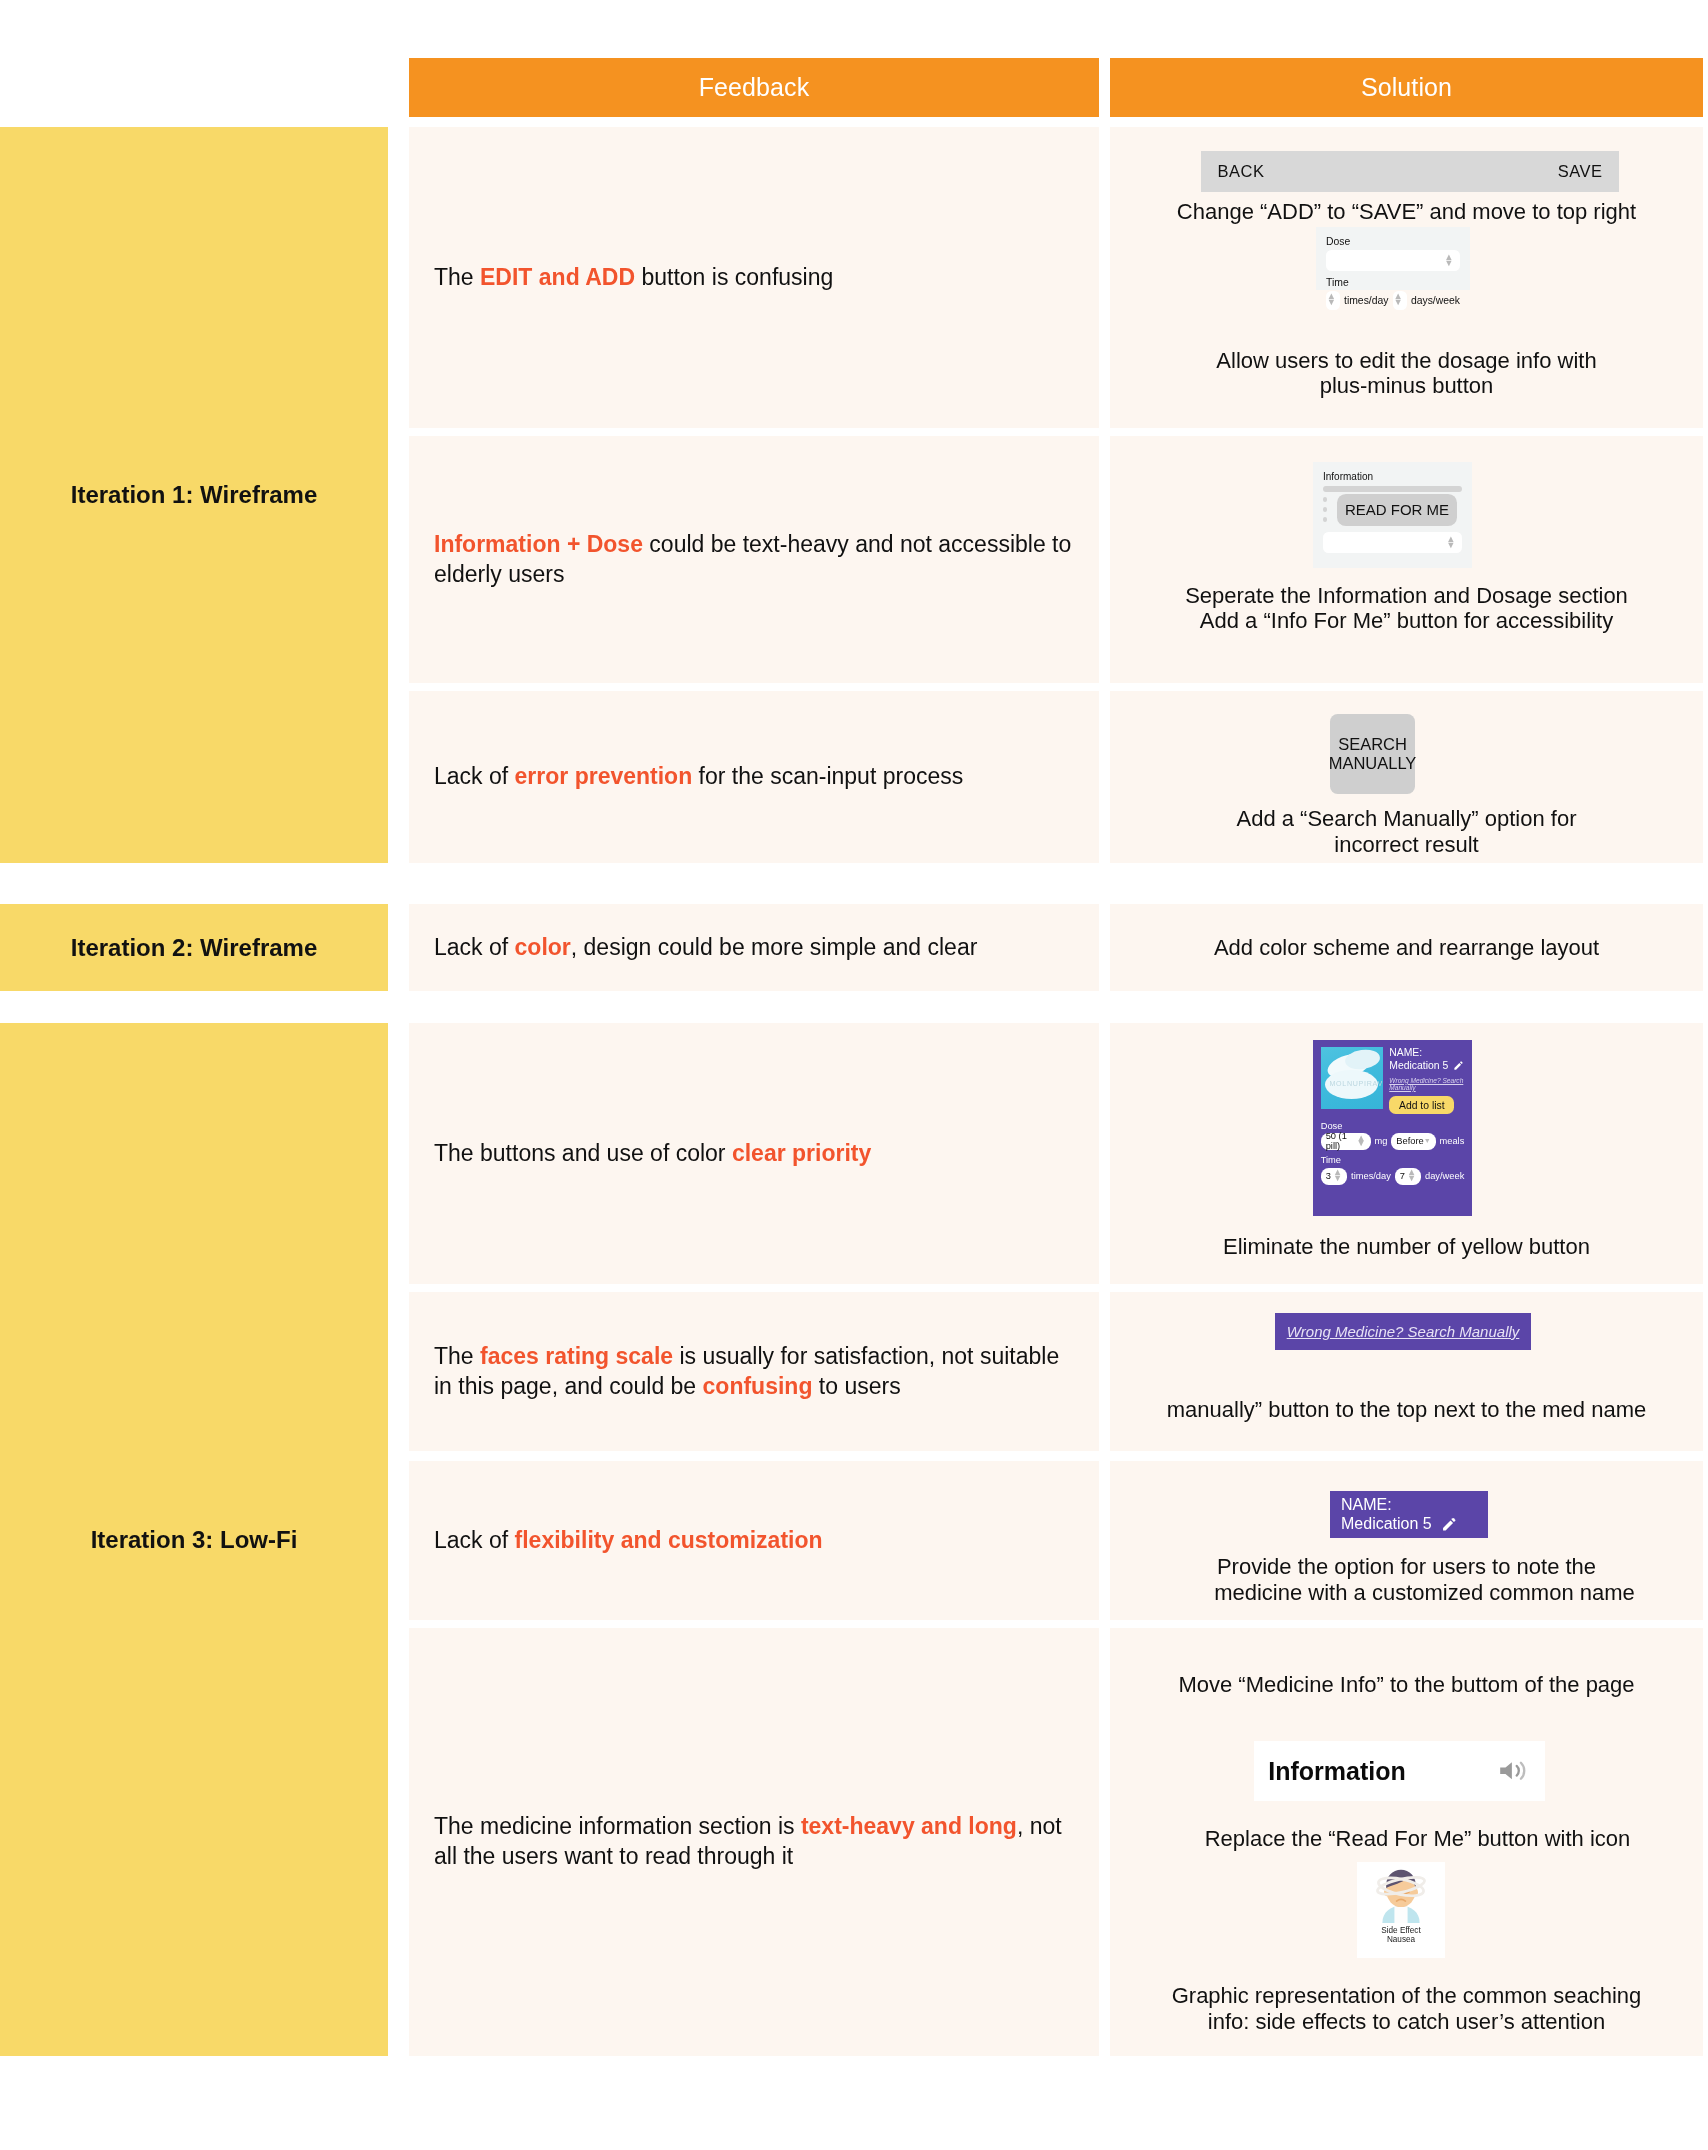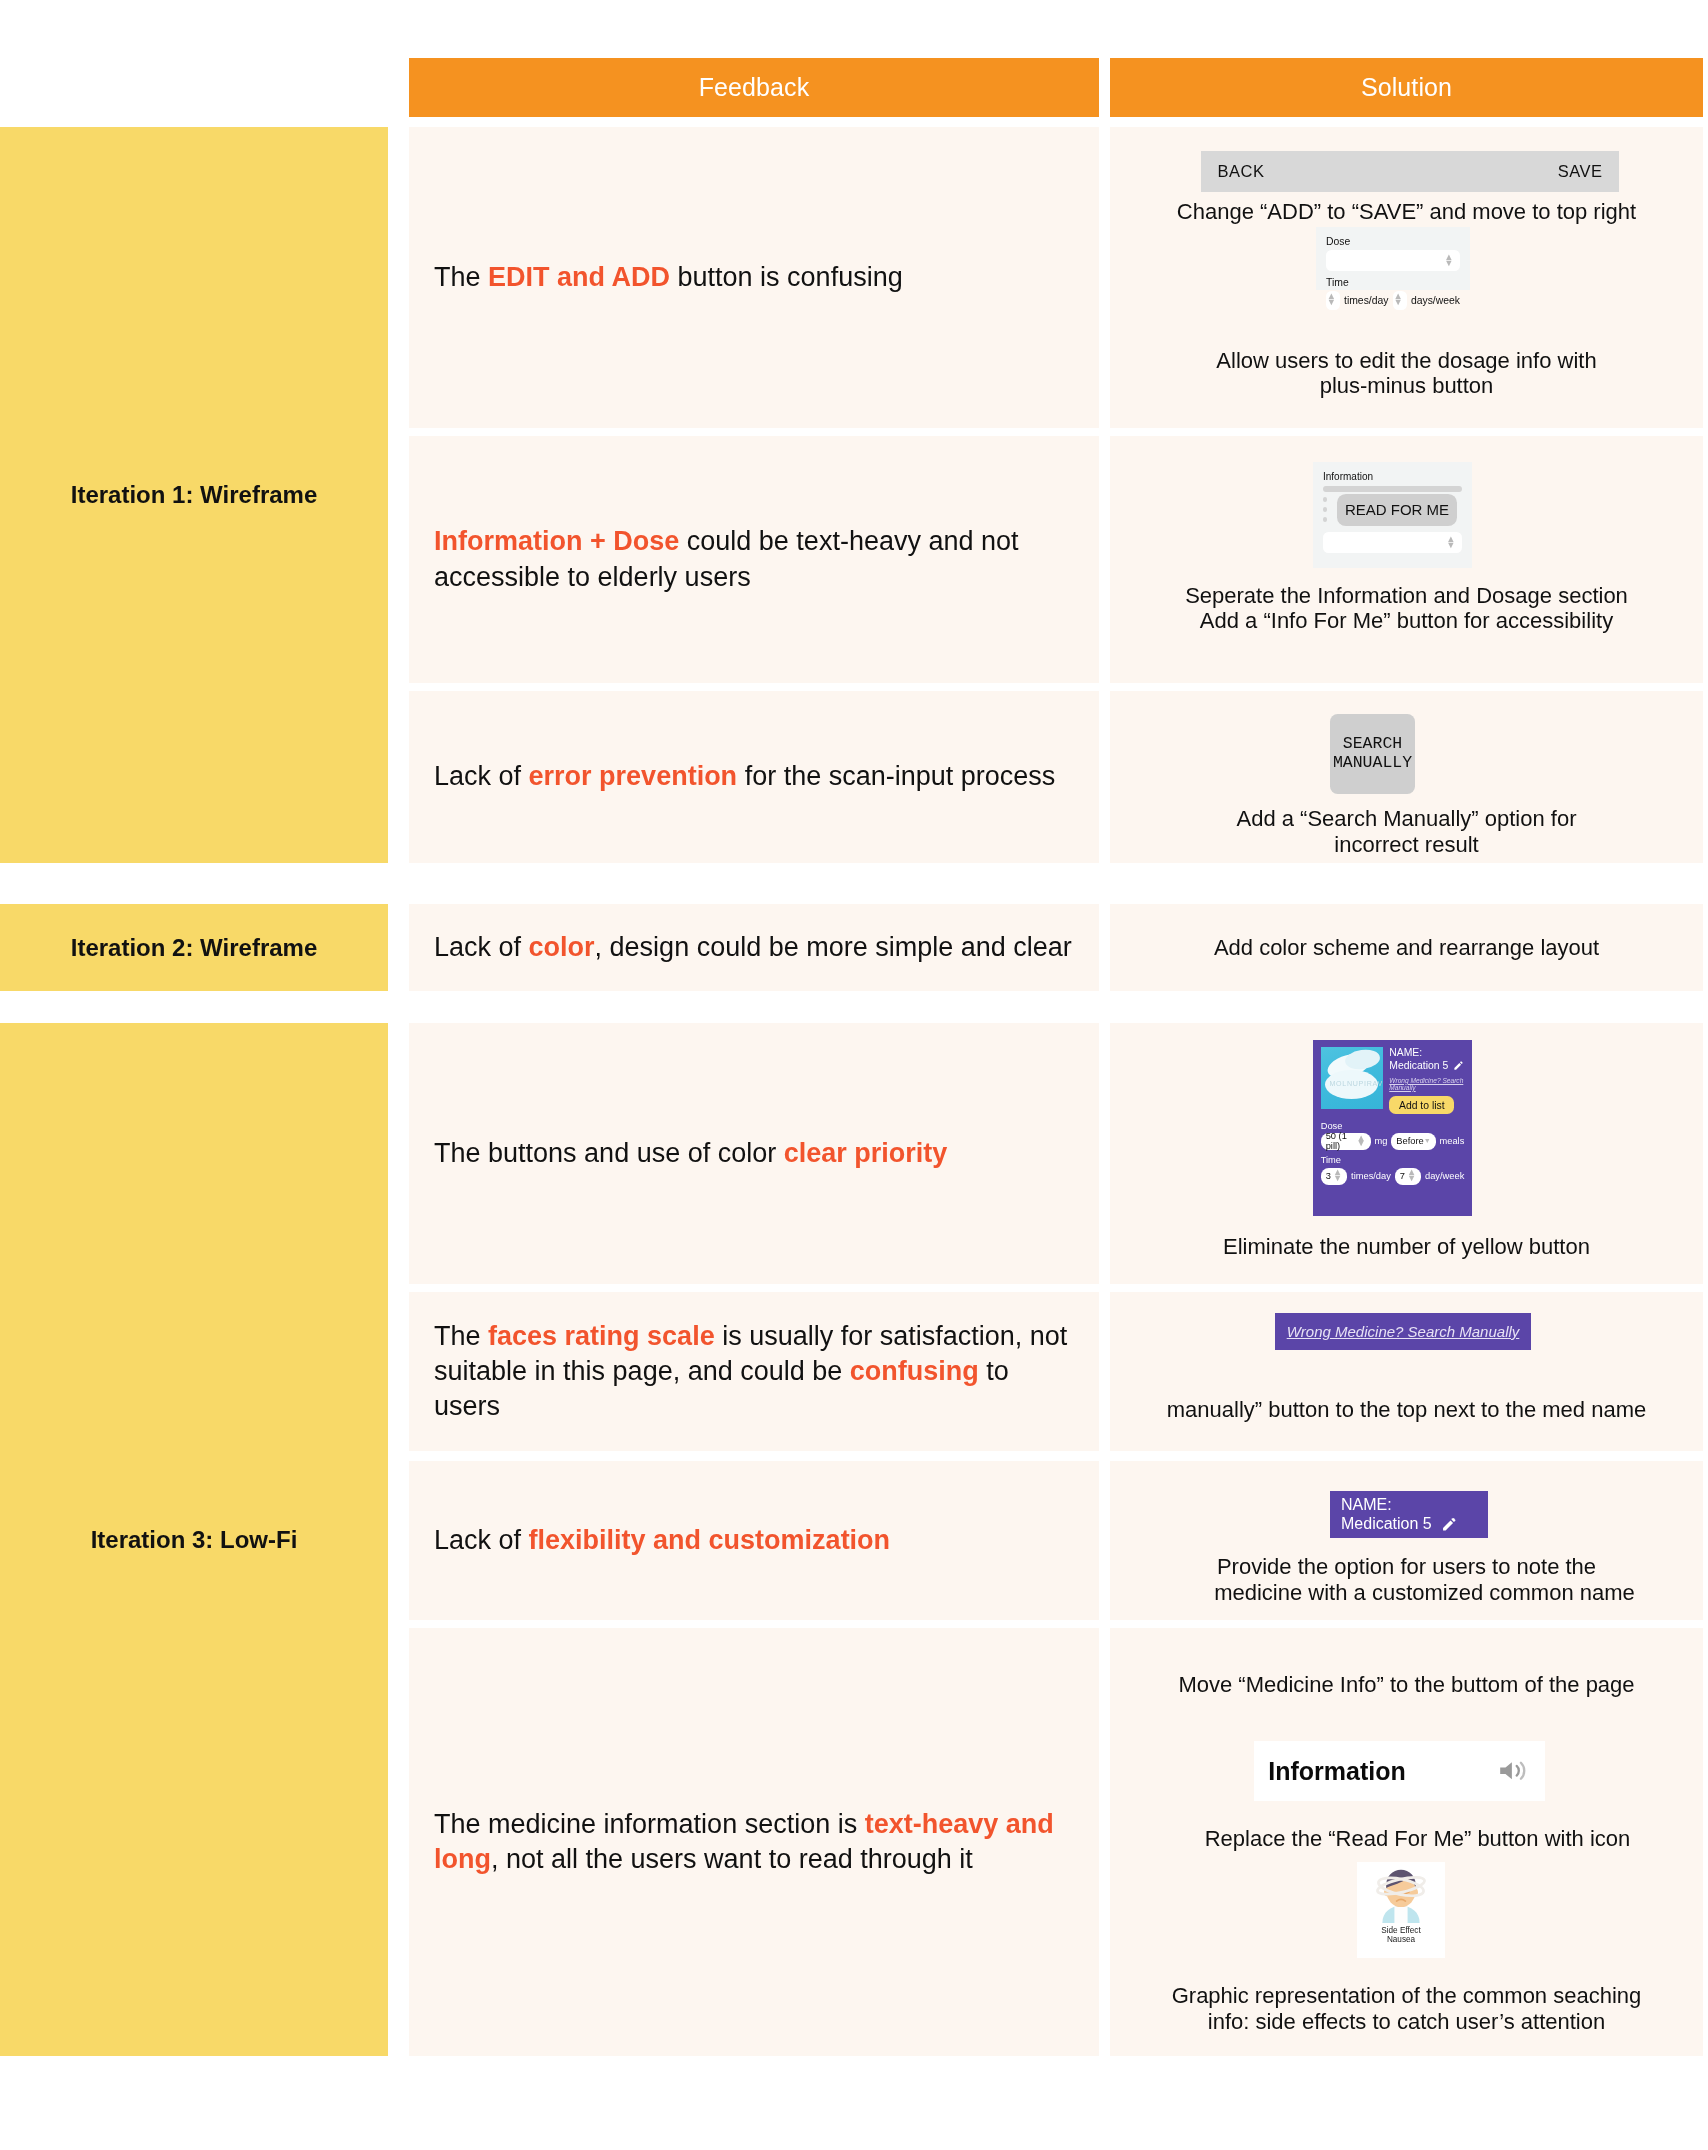--- a/index.html
+++ b/index.html
@@ -34,21 +34,21 @@
     display: flex; align-items: center; justify-content: center;
     font-size: 24px; font-weight: bold; color: #111;
     text-align: center;
   }
 
   
   .cell {
     background: #FDF6F0;
   }
   .fb {
-    font-size: 27px;
+    font-size: 23px;
     line-height: 1.30;
     color: #111;
     padding: 0 25px;
     display: flex; align-items: center;
   }
   .fb em { font-style: normal; color: #F2542D; font-weight: bold; }
   .sol {
     font-size: 22px;
     line-height: 1.26;
     color: #111;
@@ -236,21 +236,21 @@
         <span style="font-size:15px;">READ FOR ME</span>
       </div>
       <div class="abs sol" style="left:0px; top:146px; width:593px;">Seperate the Information and Dosage section</div>
       <div class="abs sol" style="left:0px; top:171px; width:593px;">Add a “Info For Me” button for accessibility</div>
   </div>
 
   <div class="abs cell fb" style="left:409px; top:691px; width:690px; height:172px;">
     <div><span>Lack of </span><em>error prevention</em><span> for the scan-input process</span></div>
   </div>
   <div class="abs cell" style="left:1110px; top:691px; width:593px; height:172px;">
-      <div class="abs gray-btn" style="left:220px; top:23px; width:85px; height:80px;font-family:Liberation Mono, monospace;">
+      <div class="abs gray-btn" style="left:220px; top:23px; width:85px; height:80px;">
         <span>
           <span>SEARCH</span><br>
           <span>MANUALLY</span>
         </span>
       </div>
       <div class="abs sol" style="left:0px; top:114px; width:593px;">Add a “Search Manually” option for</div>
       <div class="abs sol" style="left:0px; top:140px; width:593px;">incorrect result</div>
   </div>
 
   <div class="abs cell fb" style="left:409px; top:904px; width:690px; height:87px;">

